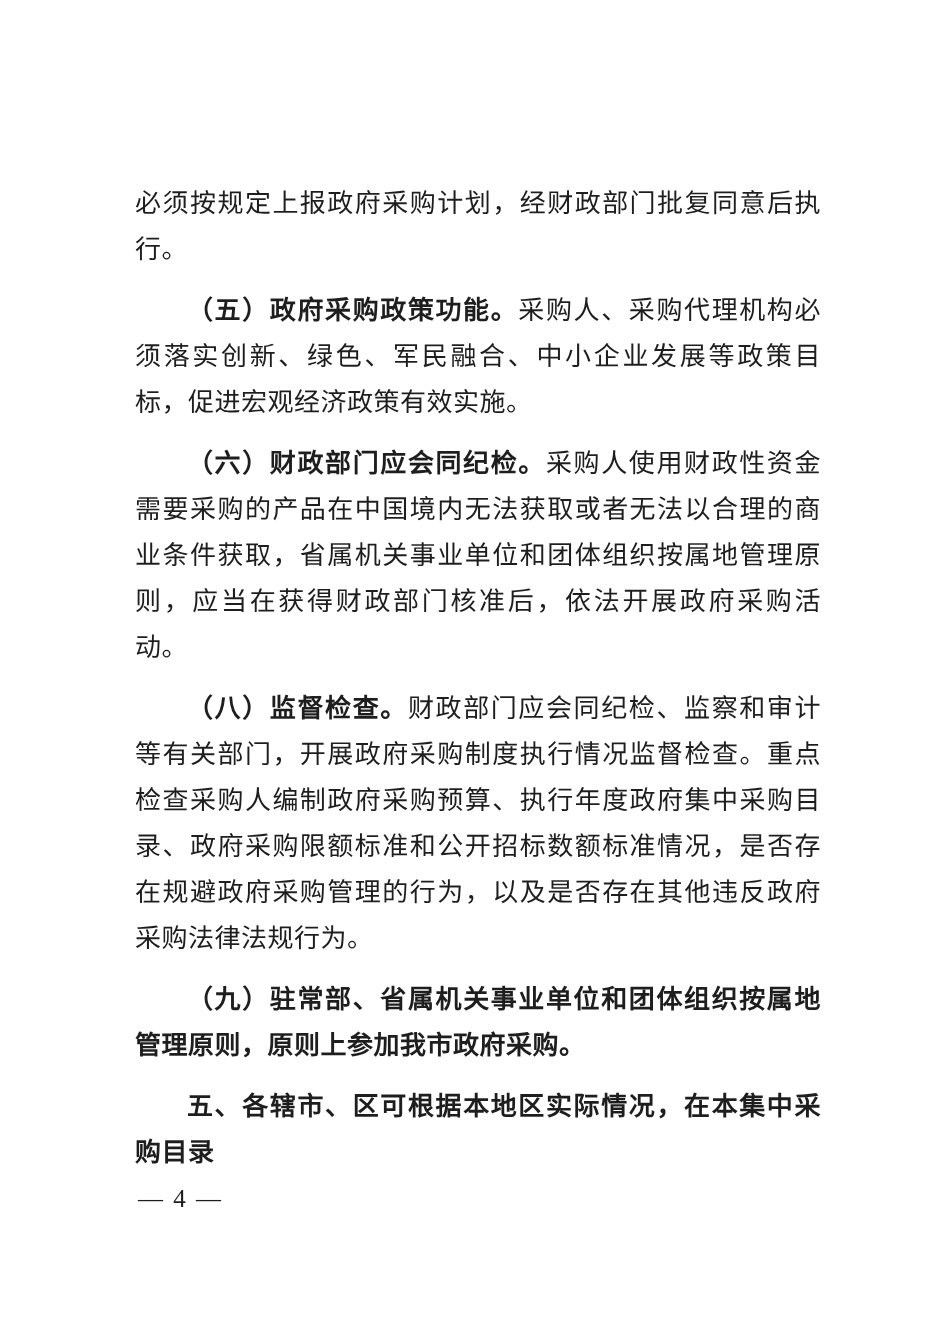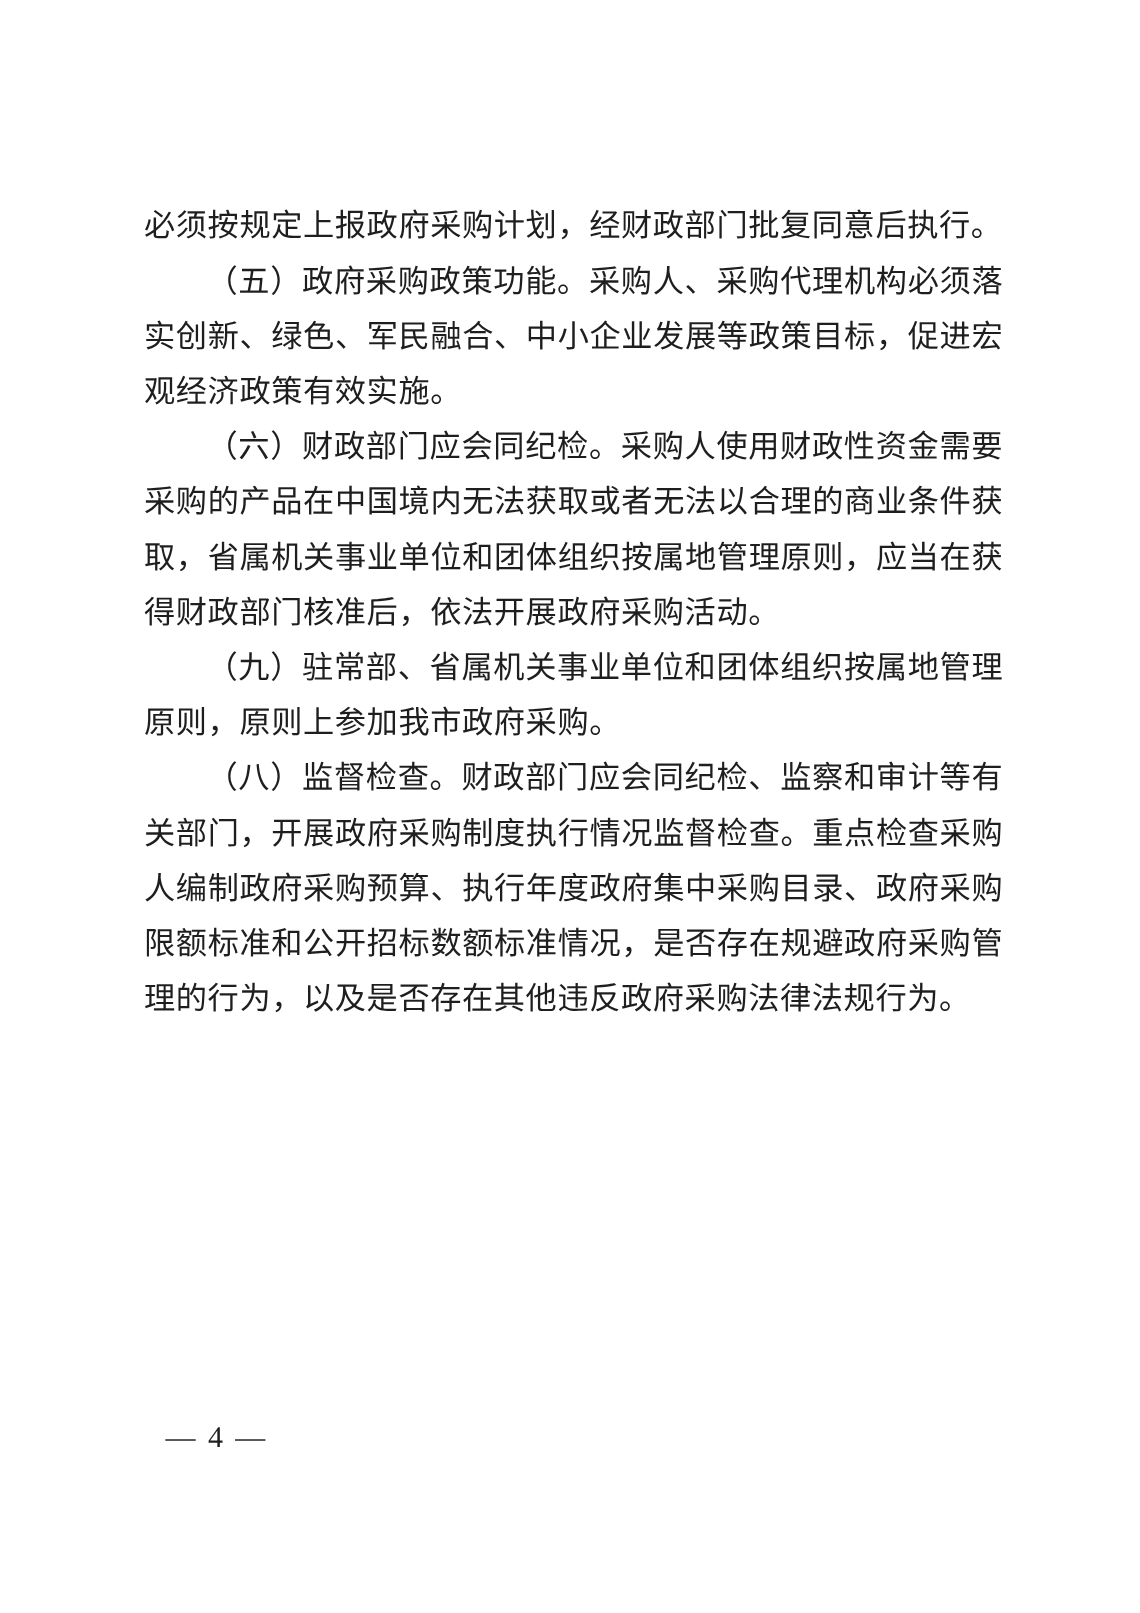--- a/index.html
+++ b/index.html
@@ -16,33 +16,33 @@
     font-family: "Liberation Serif", "DejaVu Serif", serif;
     color: #1e1e1e;
   }
   .content {
     position: absolute;
     left: 120px;
     top: 166px;
     width: 716px;
   }
   .para {
-    margin: 0;
+    margin: 15px;
     padding: 0;
     font-size: 26px;
     line-height: 46px;
     text-align: justify;
     letter-spacing: 0.5px;
     color: #1e1e1e;
   }
   .para.indent {
     text-indent: 2em;
   }
   .run.bold {
-    font-weight: 400;
+    font-weight: 700;
   }
   .footer {
     position: absolute;
     left: 138px;
     top: 1184px;
     font-size: 25px;
     line-height: 30px;
     letter-spacing: 2px;
     color: #1e1e1e;
   }
@@ -53,21 +53,22 @@
 <div class="page">
   <div class="content">
 
     <p class="para"><span class="run">必须按规定上报政府采购计划，经财政部门批复同意后执行。</span></p>
 
     <p class="para indent"><span class="run bold">（五）政府采购政策功能。</span><span class="run">采购人、采购代理机构必须落实创新、绿色、军民融合、中小企业发展等政策目标，促进宏观经济政策有效实施。</span></p>
 
     <p class="para indent"><span class="run bold">（六）财政部门应会同纪检。</span><span class="run">采购人使用财政性资金需要采购的产品在中国境内无法获取或者无法以合理的商业条件获取，省属机关事业单位和团体组织按属地管理原则，应当在获得财政部门核准后，依法开展政府采购活动。</span></p>
 
 
+    <p class="para indent"><span class="run bold">（八）监督检查。</span><span class="run">财政部门应会同纪检、监察和审计等有关部门，开展政府采购制度执行情况监督检查。重点检查采购人编制政府采购预算、执行年度政府集中采购目录、政府采购限额标准和公开招标数额标准情况，是否存在规避政府采购管理的行为，以及是否存在其他违反政府采购法律法规行为。</span></p>
+
     <p class="para indent"><span class="run bold">（九）驻常部、省属机关事业单位和团体组织按属地管理原则，原则上参加我市政府采购。</span></p>
 
-    <p class="para indent"><span class="run bold">（八）监督检查。</span><span class="run">财政部门应会同纪检、监察和审计等有关部门，开展政府采购制度执行情况监督检查。重点检查采购人编制政府采购预算、执行年度政府集中采购目录、政府采购限额标准和公开招标数额标准情况，是否存在规避政府采购管理的行为，以及是否存在其他违反政府采购法律法规行为。</span></p>
-
+    <p class="para indent"><span class="run bold">五、各辖市、区可根据本地区实际情况，在本集中采购目录</span></p>
 
   </div>
 
   <div class="footer">— 4 —</div>
 </div>
 
 </body></html>

